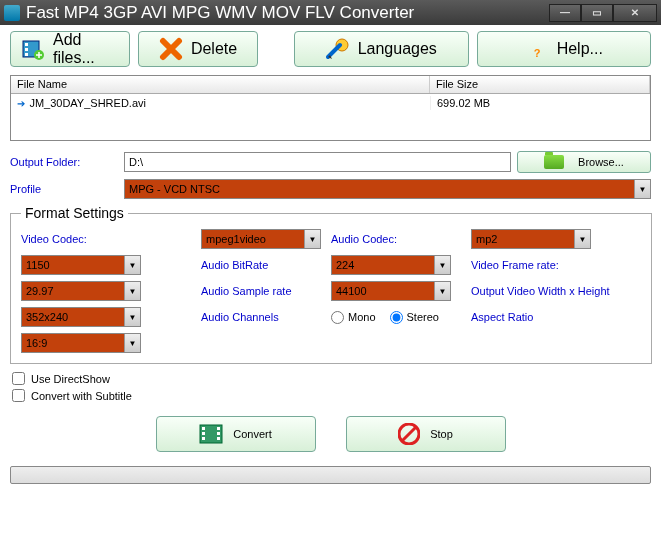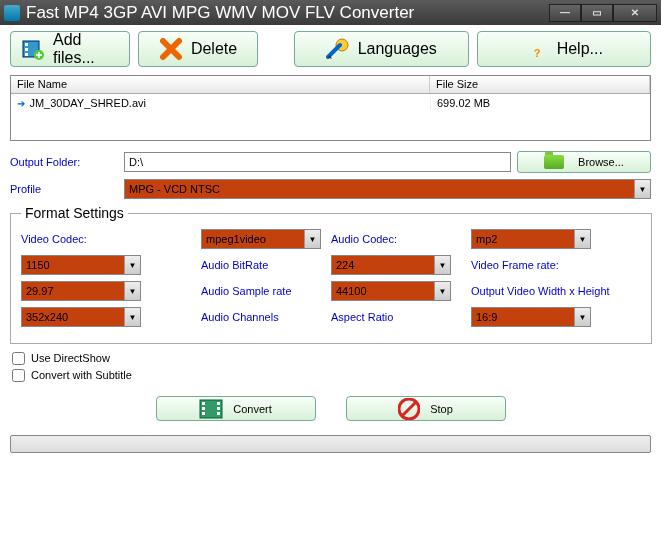--- a/index.html
+++ b/index.html
@@ -38,23 +38,23 @@
 .profile-sel { flex: 1; display:flex; }
 .select { border: 1px solid #888; height: 20px; background:#c2410c; display:flex; align-items:center; padding:0 4px; position:relative; }
 .select .arrow-btn { position:absolute; right:0; top:0; width:16px; height:100%; background:linear-gradient(#eee,#ccc); border-left:1px solid #999; display:flex; align-items:center; justify-content:center; font-size:8px; }
 fieldset { border: 1px solid #aaa; padding: 8px 10px 10px 10px; margin-bottom: 8px; }
 legend { padding: 0 4px; font-size:14px; }
 .fs-grid { display: grid; grid-template-columns: 180px 130px 140px 170px; row-gap: 6px; align-items: center; }
 .fs-lbl { color: #00c; }
 .fs-sel { width: 120px; }
 .radio-grp { display:flex; gap:14px; align-items:center; }
 .radio-grp label { display:flex; align-items:center; gap:4px; }
-.chk-row { display:flex; gap:6px; margin: 4px 2px; }
+.chk-row { display:flex; align-items:center; gap:6px; margin: 4px 2px; }
 .action-row { display:flex; justify-content:center; gap:30px; margin: 14px 0; }
-.act-btn { width: 160px; height: 25px; border:1px solid #7a9; border-radius:4px; background: linear-gradient(#f8fff8,#d8f0d8); display:flex; align-items:center; justify-content:center; gap:10px; font-size:15px; cursor:pointer; }
+.act-btn { width: 160px; height: 36px; border:1px solid #7a9; border-radius:4px; background: linear-gradient(#f8fff8,#d8f0d8); display:flex; align-items:center; justify-content:center; gap:10px; font-size:15px; cursor:pointer; }
 .progress { height: 18px; border:1px solid #888; background: linear-gradient(#eee,#ddd); border-radius:2px; }
 svg { display:block; }
 </style>
 </head>
 <body>
 
 <div class="titlebar">
   <div class="titlebar-icon"></div>
   <div class="titlebar-text">Fast MP4 3GP AVI MPG WMV MOV FLV Converter</div>
   <div class="winbtns">
@@ -174,20 +174,30 @@
           <span>44100</span>
           <div class="arrow-btn">▼</div>
         </div>
 
       <div class="fs-lbl">Output Video Width x Height</div>
       <div class="select fs-sel">
           <span>352x240</span>
           <div class="arrow-btn">▼</div>
         </div>
       <div class="fs-lbl">Audio Channels</div>
+      <div class="radio-grp">
+        <label>
+            <input type="radio" name="ch" style="">
+            <span>Mono</span>
+          </label>
+        <label>
+            <input type="radio" name="ch" checked="" style="">
+            <span>Stereo</span>
+          </label>
+      </div>
 
       <div class="fs-lbl">Aspect Ratio</div>
       <div class="select fs-sel">
           <span>16:9</span>
           <div class="arrow-btn">▼</div>
         </div>
       <div></div>
         <div></div>
     </div>
   </fieldset>

